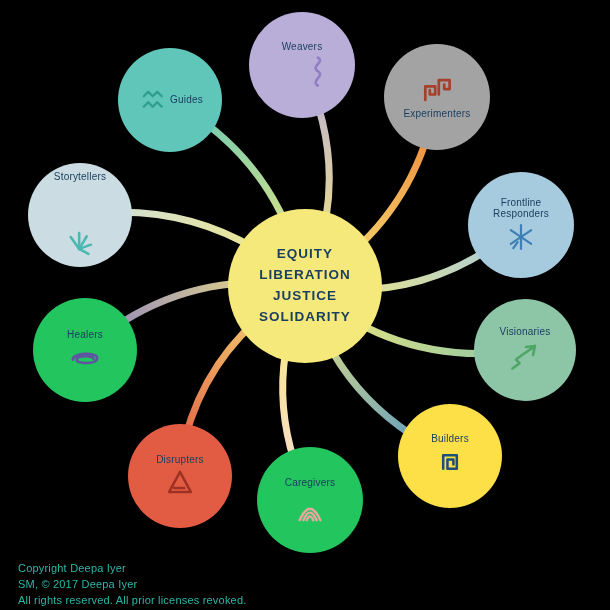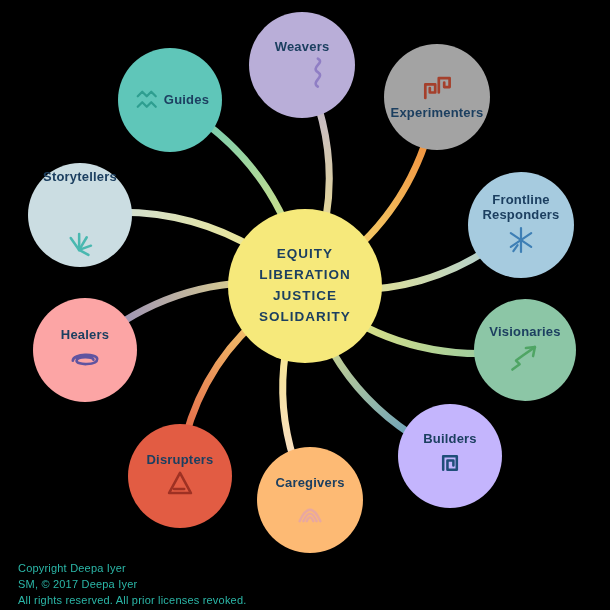--- a/index.html
+++ b/index.html
@@ -7,21 +7,21 @@
   #stage {
     position:relative; width:610px; height:610px; overflow:hidden;
     background:#000;
   }
   #spokes { position:absolute; left:0; top:0; }
   .circle {
     position:absolute; border-radius:50%;
     display:flex; flex-direction:column; align-items:center; justify-content:center;
     text-align:center;
   }
-  .role-label { font-size:13px; font-weight:bold; line-height:1.15; letter-spacing:.2px; }
+  .role-label { font-size:10px; font-weight:normal; line-height:1.15; letter-spacing:.2px; }
   .role-icon { display:block; }
 
   .c-center   { left:228px; top:209px; width:154px; height:154px; }
   .center-line { font-size:13.5px; font-weight:bold; letter-spacing:1px; line-height:1.55; }
 
   .c-weavers      { left:249px; top:12px;  width:106px; height:106px; }
   .c-weavers .role-icon { margin-left:30px; margin-top:2px; }
   .c-experimenters{ left:384px; top:44px;  width:106px; height:106px; }
   .c-experimenters .role-icon { margin-bottom:3px; }
   .c-frontline    { left:468px; top:172px; width:106px; height:106px; }
@@ -133,51 +133,51 @@
     <svg class="role-icon" width="34" height="34" viewBox="0 0 40 40">
       <g fill="none" stroke-width="2.6" stroke-linecap="round" stroke="#3E7FB5">
         <path d="M20,6 L20,34"></path>
         <path d="M8,12 L32,28"></path>
         <path d="M32,12 L8,28"></path>
         <path d="M11,33 L16,26"></path>
       </g>
     </svg>
   </div>
 
-  <div class="circle c-builders" style="background-color: #c4b5fd; color: rgb(28, 63, 96); text-align: center;">
+  <div class="circle c-builders" style="background-color: #fde047; color: rgb(28, 63, 96); text-align: center;">
     <span class="role-label">Builders</span>
     <svg class="role-icon" width="34" height="34" viewBox="0 0 40 40">
       <g fill="none" stroke-width="3" stroke-linecap="round" stroke-linejoin="round" stroke="#1F4E79">
         <path d="M12,28 L12,12 L28,12 L28,28 L17,28 L17,17 L24,17 L24,23"></path>
       </g>
     </svg>
   </div>
 
-  <div class="circle c-caregivers" style="background-color: #fdba74; color: rgb(28, 63, 96);">
+  <div class="circle c-caregivers" style="background-color: #22c55e; color: rgb(28, 63, 96);">
     <span class="role-label">Caregivers</span>
     <svg class="role-icon" width="38" height="34" viewBox="0 0 40 36">
       <g fill="none" stroke-width="2.6" stroke-linecap="round" stroke="#E8A8A0">
         <path d="M9,33 Q20,9 31,33"></path>
         <path d="M13,33 Q20,17 27,33"></path>
         <path d="M16.5,33 Q20,25 23.5,33"></path>
       </g>
     </svg>
   </div>
 
   <div class="circle c-disrupters" style="background-color: rgb(226, 92, 67); color: rgb(28, 63, 96);">
     <span class="role-label">Disrupters</span>
     <svg class="role-icon" width="34" height="32" viewBox="0 0 40 38">
       <g fill="none" stroke-width="3" stroke-linecap="round" stroke-linejoin="round" stroke="#9E3123">
         <path d="M20,7 L33,31 L7,31 Z"></path>
         <path d="M13,26 L25,26"></path>
       </g>
     </svg>
   </div>
 
-  <div class="circle c-healers" style="background-color: #fca5a5; color: rgb(28, 63, 96);">
+  <div class="circle c-healers" style="background-color: #22c55e; color: rgb(28, 63, 96);">
     <span class="role-label">Healers</span>
     <svg class="role-icon" width="38" height="30" viewBox="0 0 40 32">
       <g fill="none" stroke-width="2.8" stroke-linecap="round" stroke="#5F54A0">
         <path d="M7,20 C7,12 33,12 33,18 C33,25 11,25 11,20 C11,15 29,15 29,19"></path>
       </g>
     </svg>
   </div>
 
   <div class="circle c-storytellers" style="background-color: rgb(203, 221, 226); color: rgb(28, 63, 96);">
     <span class="role-label">Storytellers</span>

